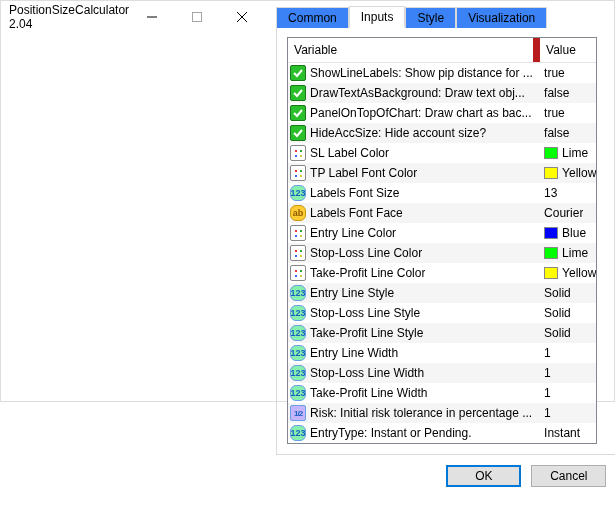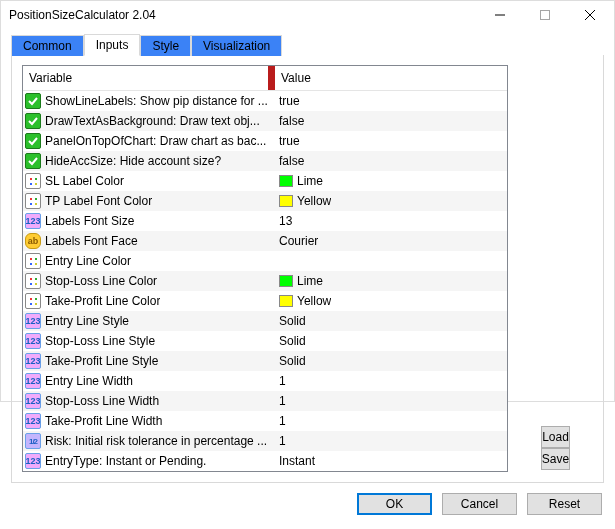--- a/index.html
+++ b/index.html
@@ -6,21 +6,21 @@
   html, body { margin:0; padding:0; }
   body {
     font-family: "Segoe UI", Tahoma, sans-serif;
     font-size: 12px;
     background: #fff;
     color: #000;
     width: 615px;
     height: 529px;
     overflow: hidden;
   }
-  .window { width:615px; height:402px; display:flex; flex-direction:column; border:1px solid #ddd; }
+  .window { width:615px; height:402px; display:flex; flex-direction:row; border:1px solid #ddd; }
 
   
   .titlebar { display:flex; align-items:center; height:32px; padding:0 2px; }
   .titlebar .title { flex:1; padding-left:6px; font-size:12px; }
   .winbtn { width:45px; height:28px; display:flex; align-items:center; justify-content:center; }
   .winbtn svg { width:10px; height:10px; }
   .winbtn.disabled svg { opacity:.35; }
 
   
   .client { flex:1; padding: 4px 10px 12px 10px; display:flex; flex-direction:column; }
@@ -53,21 +53,21 @@
   .ibadge { width:16px; height:16px; flex:0 0 16px; border:1px solid #888; border-radius:2px; display:flex; align-items:center; justify-content:center; font-size:9px; font-weight:bold; }
   .ibadge.bool { background:#2bbf2b; border-color:#1a7a1a; color:#fff; }
   .ibadge.color { background:#fff; }
   .ibadge.color .dots { width:10px; height:10px;
      background:
        radial-gradient(circle at 3px 3px,#e33 1.5px,transparent 1.5px),
        radial-gradient(circle at 8px 3px,#3a3 1.5px,transparent 1.5px),
        radial-gradient(circle at 3px 8px,#36f 1.5px,transparent 1.5px),
        radial-gradient(circle at 8px 8px,#cc3 1.5px,transparent 1.5px);
   }
-  .ibadge.int { background:#f0abfc; border-color:#6aa0e8; color:#1a5fc4; }
+  .ibadge.int { background:#86efac; border-color:#6aa0e8; color:#1a5fc4;border-radius:6px; }
   .ibadge.str { background:#ffcc33; border-color:#c79a12; color:#8a5a00;border-radius:6px; }
   .ibadge.frac { background:#c4b5fd; border-color:#6aa0e8; color:#1a5fc4; font-size:8px; letter-spacing:-1px; }
 
   .colorswatch { width:14px; height:12px; border:1px solid #888; flex:0 0 14px; }
 
   
   .sidebtns { width:75px; display:flex; flex-direction:column; justify-content:flex-end; gap:0; padding-bottom:2px;align-items:center; }
   .btn { height:22px; border:1px solid #adadad; background:#e1e1e1; display:flex; align-items:center; justify-content:center; font-size:12px; cursor:default; }
 
   
@@ -210,20 +210,24 @@
                 <span class="txt">Courier</span>
               </div>
             </div>
             <div class="row odd">
               <div class="cell var">
                 <div class="ibadge color">
                   <div class="dots"></div>
                 </div>
                 <span class="txt">Entry Line Color</span>
               </div>
+              <div class="cell val">
+                <div class="colorswatch" style="background: rgb(0, 0, 255);"></div>
+                <span class="txt">Blue</span>
+              </div>
             </div>
             <div class="row even">
               <div class="cell var">
                 <div class="ibadge color">
                   <div class="dots"></div>
                 </div>
                 <span class="txt">Stop-Loss Line Color</span>
               </div>
               <div class="cell val">
                 <div class="colorswatch" style="background: rgb(0, 255, 0);"></div>

